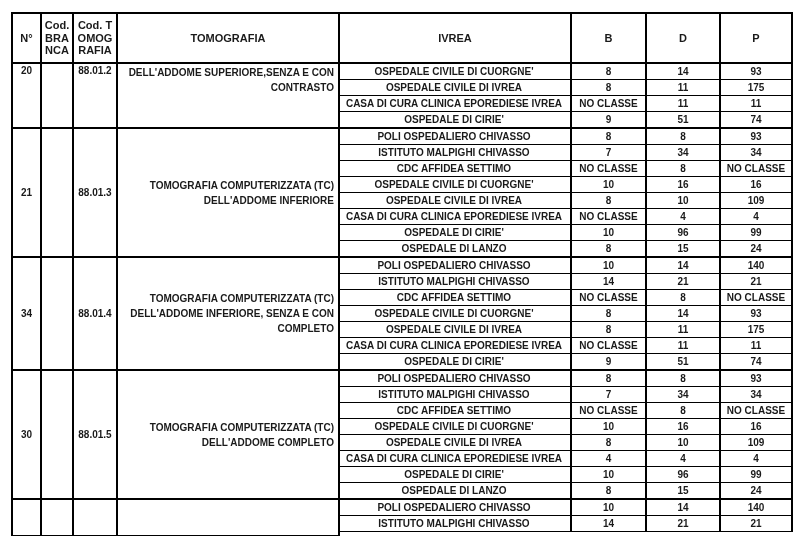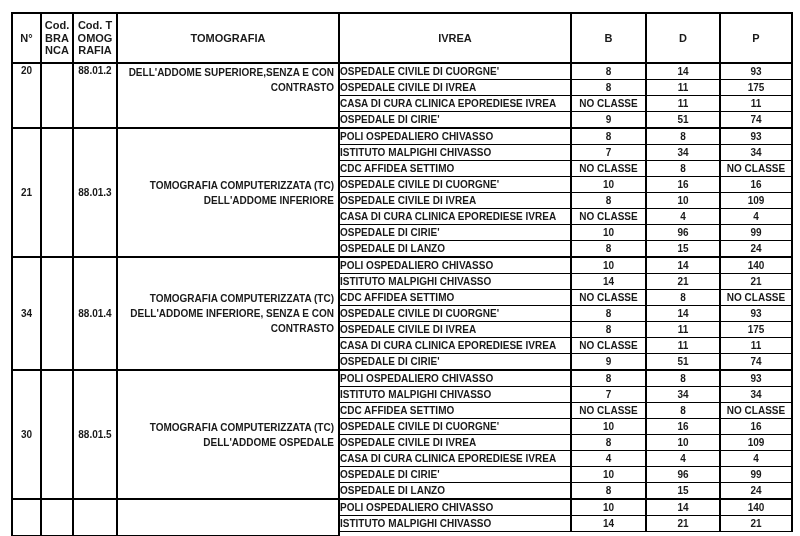--- a/index.html
+++ b/index.html
@@ -48,21 +48,21 @@
   td.gcell.vtop { vertical-align: top; }
 
   
   td.rcell {
     border: 1px solid #000;
     border-left-width: 2px; border-right-width: 2px;
     font-size: 10px; font-weight: bold;
     height: 15px; padding: 0 2px;
     vertical-align: middle;
   }
-  td.rcell.sede { text-align: left; padding-left: 0; }
+  td.rcell.sede { text-align: center; padding-left: 0; }
   td.rcell.bval, td.rcell.dval, td.rcell.pval { text-align: center; }
   td.rcell.gstart { border-top-width: 2px; }
 
   
   td.ghost { border: none; height: 4px; padding: 0; }
 </style>
 </head>
 <body>
 
 <div class="page">
@@ -167,21 +167,21 @@
         <tr>
           <td class="rcell sede">OSPEDALE DI LANZO</td>
           <td class="rcell bval">8</td>
           <td class="rcell dval">15</td>
           <td class="rcell pval">24</td>
         </tr>
         <tr>
           <td rowspan="7" class="gcell n">34</td>
           <td rowspan="7" class="gcell cod_branca"></td>
           <td rowspan="7" class="gcell cod_prestazione">88.01.4</td>
-          <td rowspan="7" class="gcell prestazione">TOMOGRAFIA COMPUTERIZZATA (TC) DELL'ADDOME INFERIORE, SENZA E CON CONTRASTO</td>
+          <td rowspan="7" class="gcell prestazione">TOMOGRAFIA COMPUTERIZZATA (TC) DELL'ADDOME INFERIORE, SENZA E CON COMPLETO</td>
           <td class="rcell sede gstart">POLI OSPEDALIERO CHIVASSO</td>
           <td class="rcell bval gstart">10</td>
           <td class="rcell dval gstart">14</td>
           <td class="rcell pval gstart">140</td>
         </tr>
         <tr>
           <td class="rcell sede">ISTITUTO MALPIGHI CHIVASSO</td>
           <td class="rcell bval">14</td>
           <td class="rcell dval">21</td>
           <td class="rcell pval">21</td>
@@ -213,21 +213,21 @@
         <tr>
           <td class="rcell sede">OSPEDALE DI CIRIE'</td>
           <td class="rcell bval">9</td>
           <td class="rcell dval">51</td>
           <td class="rcell pval">74</td>
         </tr>
         <tr>
           <td rowspan="8" class="gcell n">30</td>
           <td rowspan="8" class="gcell cod_branca"></td>
           <td rowspan="8" class="gcell cod_prestazione">88.01.5</td>
-          <td rowspan="8" class="gcell prestazione">TOMOGRAFIA COMPUTERIZZATA (TC) DELL'ADDOME OSPEDALE</td>
+          <td rowspan="8" class="gcell prestazione">TOMOGRAFIA COMPUTERIZZATA (TC) DELL'ADDOME COMPLETO</td>
           <td class="rcell sede gstart">POLI OSPEDALIERO CHIVASSO</td>
           <td class="rcell bval gstart">8</td>
           <td class="rcell dval gstart">8</td>
           <td class="rcell pval gstart">93</td>
         </tr>
         <tr>
           <td class="rcell sede">ISTITUTO MALPIGHI CHIVASSO</td>
           <td class="rcell bval">7</td>
           <td class="rcell dval">34</td>
           <td class="rcell pval">34</td>

